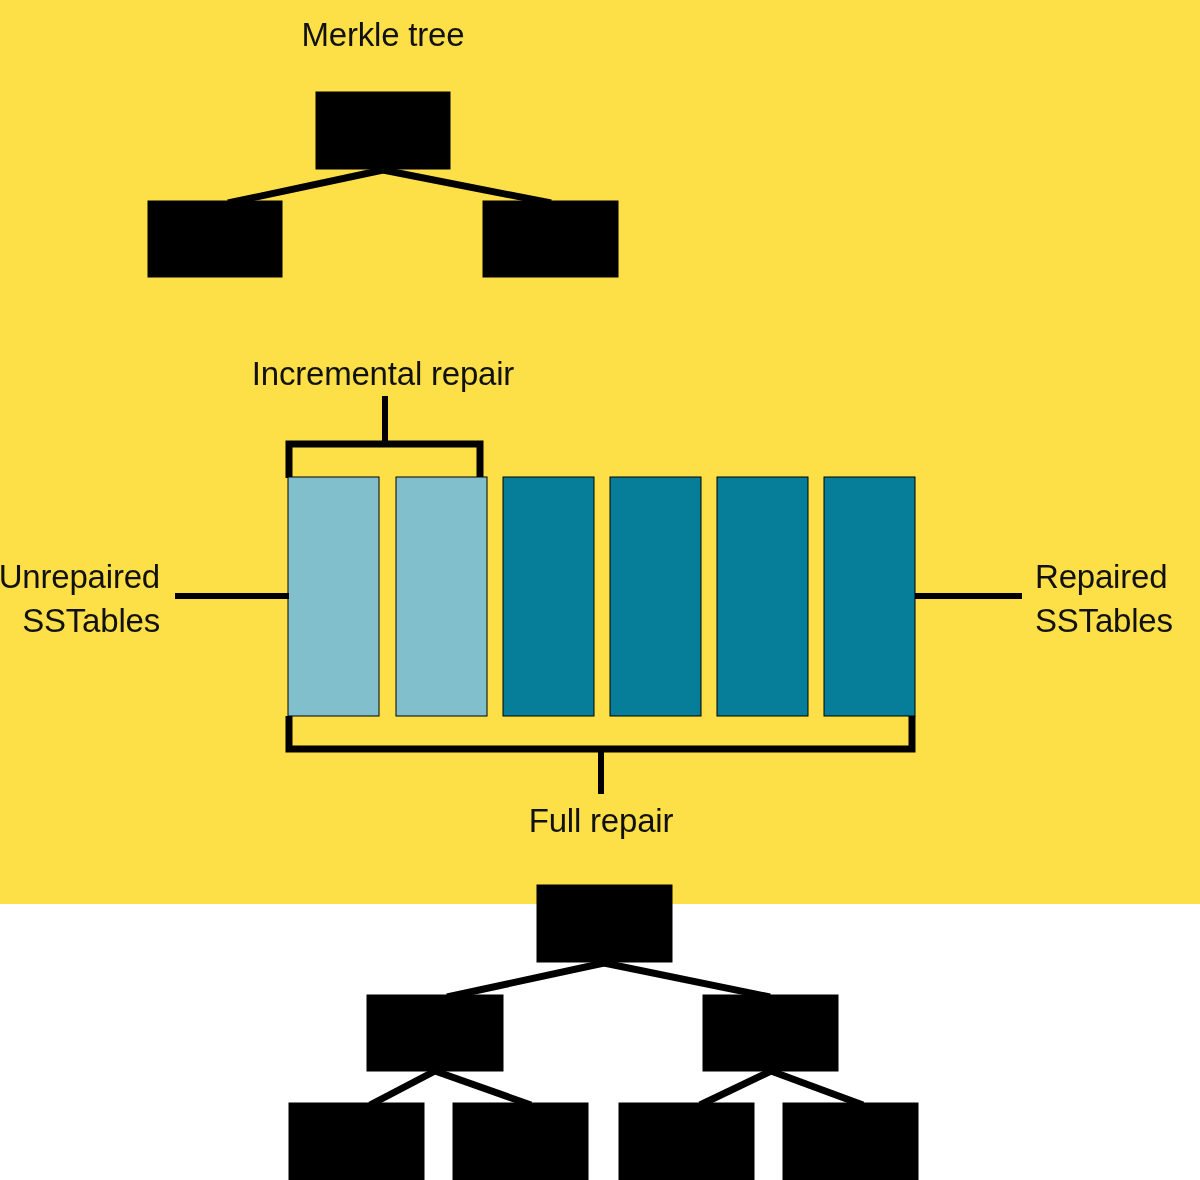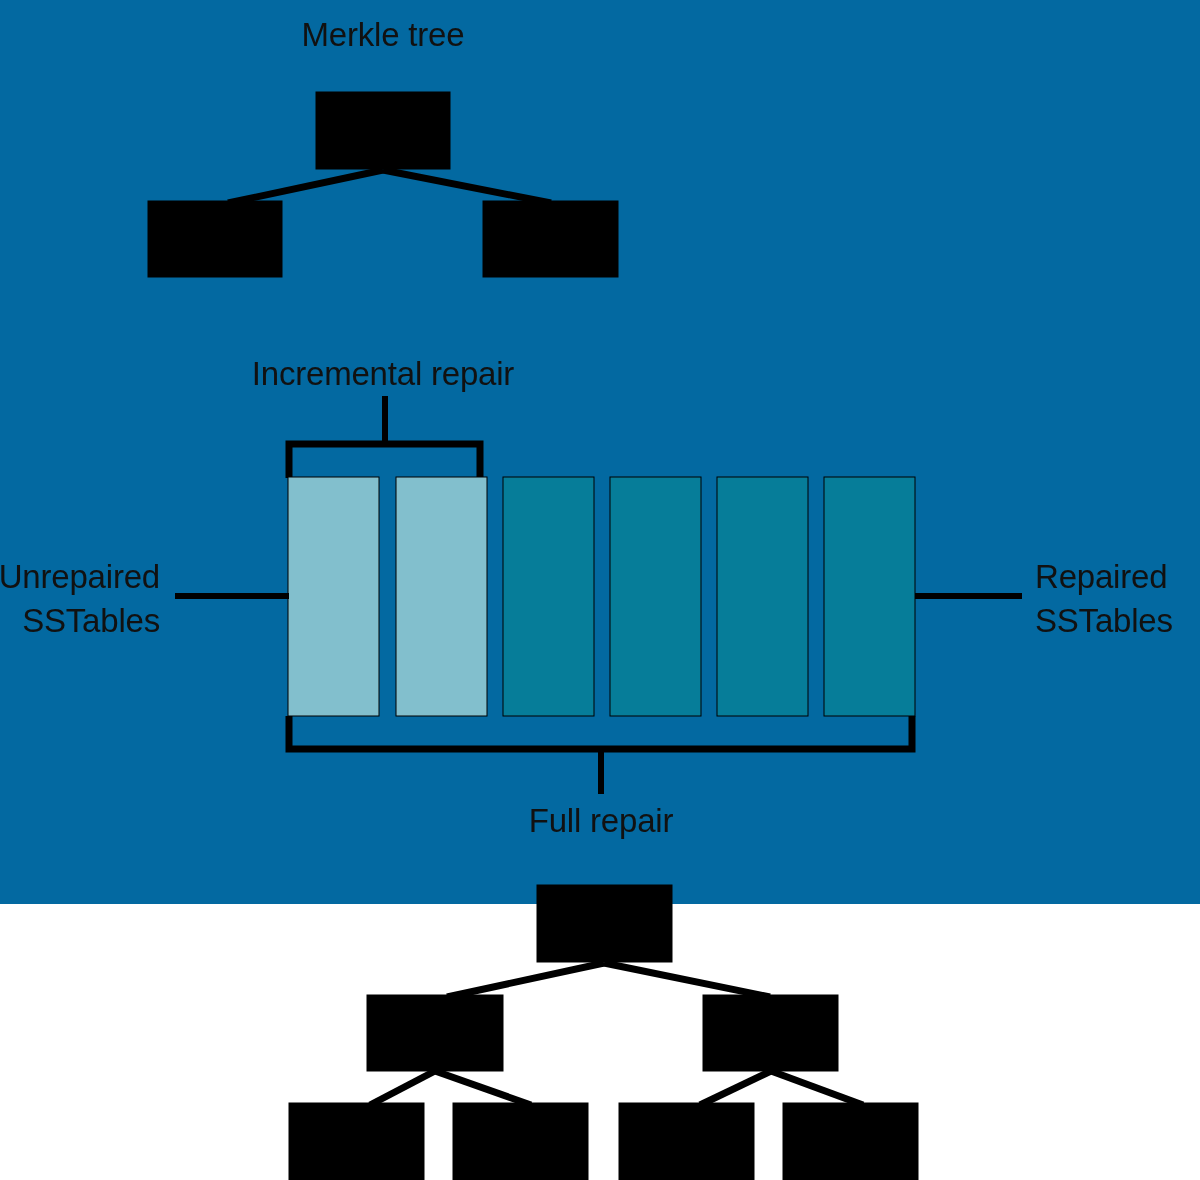--- a/index.html
+++ b/index.html
@@ -10,21 +10,21 @@
   body {
     width: 1200px;
     height: 1180px;
     overflow: hidden;
     font-family: "Liberation Sans", "DejaVu Sans", sans-serif;
   }
   #figure {
     position: relative;
     width: 1200px;
     height: 904px;
-    background: #0369a1;
+    background: #fde047;
   }
   #figure svg {
     display: block;
   }
   .diagram-label {
     font-family: "Liberation Sans", "DejaVu Sans", sans-serif;
     font-size: 33px;
     fill: #111111;
     letter-spacing: -0.2px;
   }

